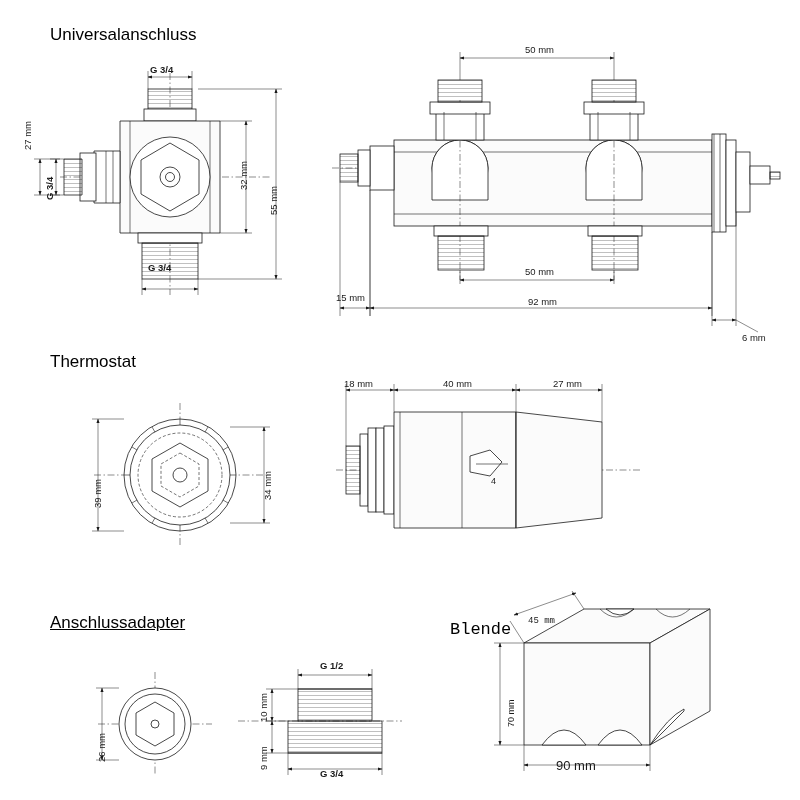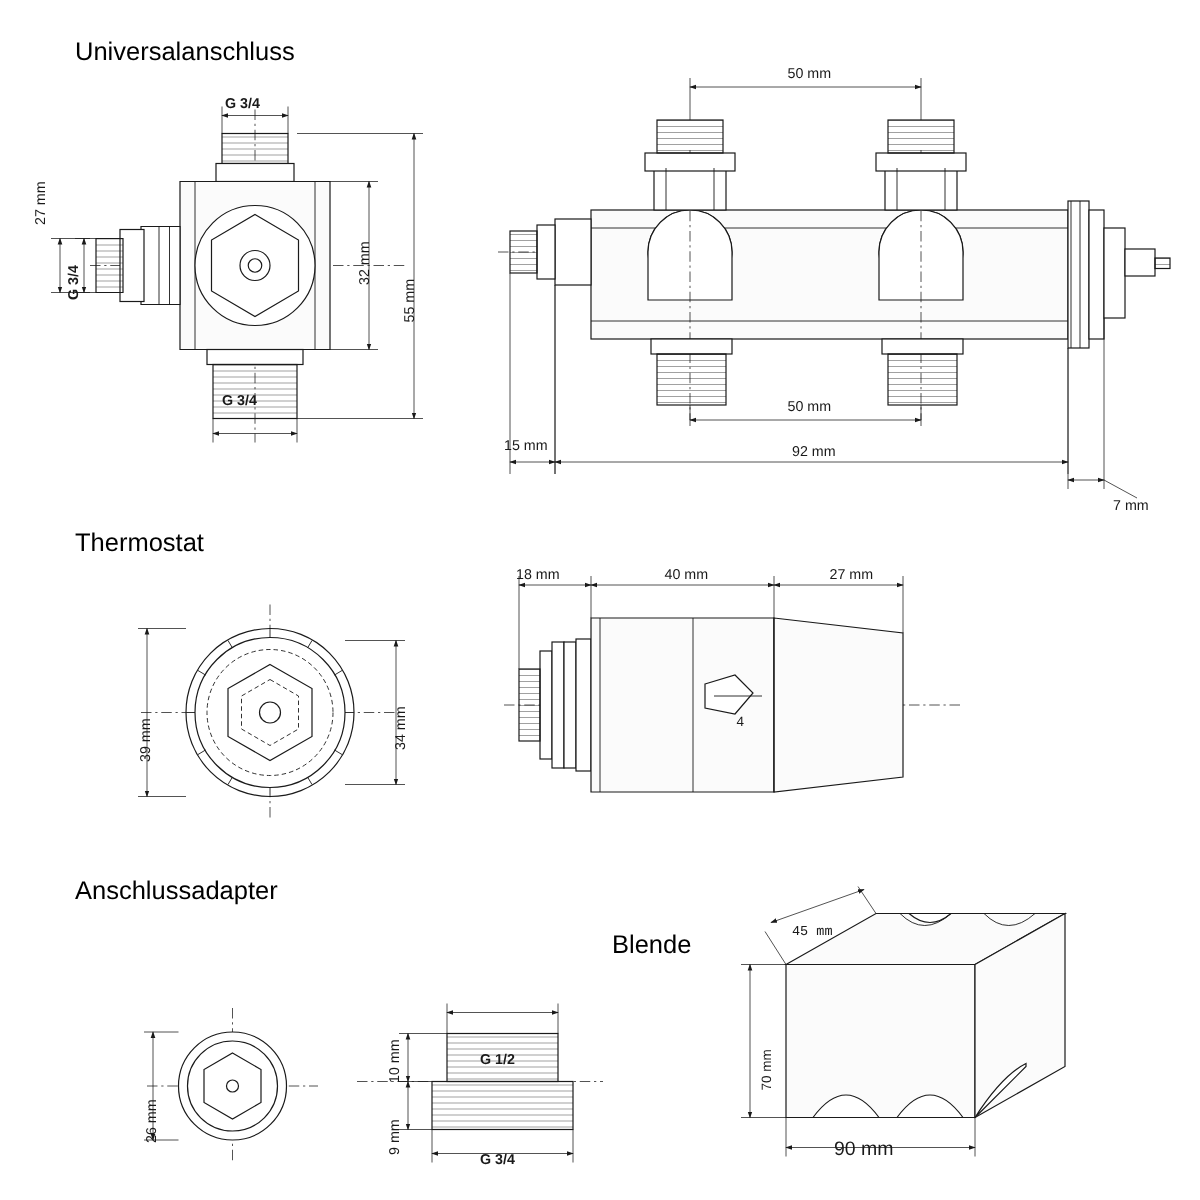--- a/index.html
+++ b/index.html
@@ -18,22 +18,22 @@
   .lightfill{fill:#fbfbfb;stroke:#1a1a1a;stroke-width:0.8;}
   .dashed{stroke:#1a1a1a;stroke-width:0.6;fill:none;stroke-dasharray:3 2;}
 </style>
 </head>
 <body>
 
 <div id="sheet">
 
   <div class="lbl" style="left:50px;top:25px;">Universalanschluss</div>
   <div class="lbl" style="left:50px;top:352px;text-align:right;">Thermostat</div>
-  <div class="lbl" style="left:50px;top:584px;">Anschlussadapter</div>
-  <div class="lbl" style="left:408px;top:620px;">Blende</div>
+  <div class="lbl" style="left:50px;top:613px;text-decoration:underline;">Anschlussadapter</div>
+  <div class="lbl" style="left:450px;top:620px;font-family:Liberation Mono, monospace;">Blende</div>
 
   <svg width="0" height="0" style="position:absolute;">
     <defs>
       <pattern id="hatch" width="4" height="4" patternUnits="userSpaceOnUse" patternTransform="rotate(90)">
         <line x1="0" y1="0" x2="0" y2="4" stroke="#1a1a1a" stroke-width="0.55"></line>
       </pattern>
       <pattern id="hatchH" width="4" height="4" patternUnits="userSpaceOnUse">
         <line x1="0" y1="0" x2="0" y2="4" stroke="#1a1a1a" stroke-width="0.55"></line>
       </pattern>
       <marker id="ar" markerWidth="9" markerHeight="7" refX="8" refY="3.5" orient="auto">
@@ -169,21 +169,21 @@
       <line class="ext" x1="394" y1="192" x2="394" y2="286"></line>
       <line class="ext" x1="418" y1="172" x2="418" y2="286"></line>
       <line class="ext" x1="394" y1="280" x2="418" y2="280" marker-start="url(#arS)" marker-end="url(#ar)"></line>
       <line class="ext" x1="418" y1="280" x2="440" y2="292"></line>
     </svg>
   </div>
   <div class="dim" style="left:525px;top:44px;">50 mm</div>
   <div class="dim" style="left:525px;top:266px;">50 mm</div>
   <div class="dim" style="left:336px;top:292px;text-align:center;">15 mm</div>
   <div class="dim" style="left:528px;top:296px;">92 mm</div>
-  <div class="dim" style="left:742px;top:332px;">7 mm</div>
+  <div class="dim" style="left:742px;top:332px;">6 mm</div>
 
   <div class="sect" style="left:70px;top:395px;">
     <svg width="220" height="160" viewBox="0 0 220 160">
       <line class="cl" x1="110" y1="8" x2="110" y2="152"></line>
       <line class="cl" x1="24" y1="80" x2="196" y2="80"></line>
 
       <circle class="white" cx="110" cy="80" r="56"></circle>
       <circle class="white" cx="110" cy="80" r="50"></circle>
       <circle class="dashed" cx="110" cy="80" r="42" fill="none"></circle>
       <polygon class="white" points="110,48 138,64 138,96 110,112 82,96 82,64"></polygon>
@@ -290,21 +290,21 @@
       <line class="ext" x1="142" y1="34" x2="142" y2="14"></line>
       <line class="ext" x1="68" y1="20" x2="142" y2="20" marker-start="url(#arS)" marker-end="url(#ar)"></line>
 
       <line class="ext" x1="58" y1="98" x2="58" y2="120"></line>
       <line class="ext" x1="152" y1="98" x2="152" y2="120"></line>
       <line class="ext" x1="58" y1="114" x2="152" y2="114" marker-start="url(#arS)" marker-end="url(#ar)"></line>
     </svg>
   </div>
   <div class="dim" style="left:258px;top:722px;transform:rotate(-90deg);transform-origin:0 0;">10 mm</div>
   <div class="dim" style="left:258px;top:770px;transform:rotate(-90deg);transform-origin:0 0;">9 mm</div>
-  <div class="dim" style="left:320px;top:660px;font-weight:bold;margin-top:41px;">G 1/2</div>
+  <div class="dim" style="left:320px;top:660px;font-weight:bold;">G 1/2</div>
   <div class="dim" style="left:320px;top:768px;font-weight:bold;">G 3/4</div>
 
   <div class="sect" style="left:480px;top:595px;">
     <svg width="290" height="190" viewBox="0 0 290 190">
 
       <path class="lightfill" d="M44 48 L104 14 L230 14 L170 48 Z"></path>
 
       <path class="white" d="M126 14 q14 12 28 0 Z" fill="#ffffff"></path>
 
       <path class="lightfill" d="M44 48 L170 48 L170 150 L44 150 Z"></path>

